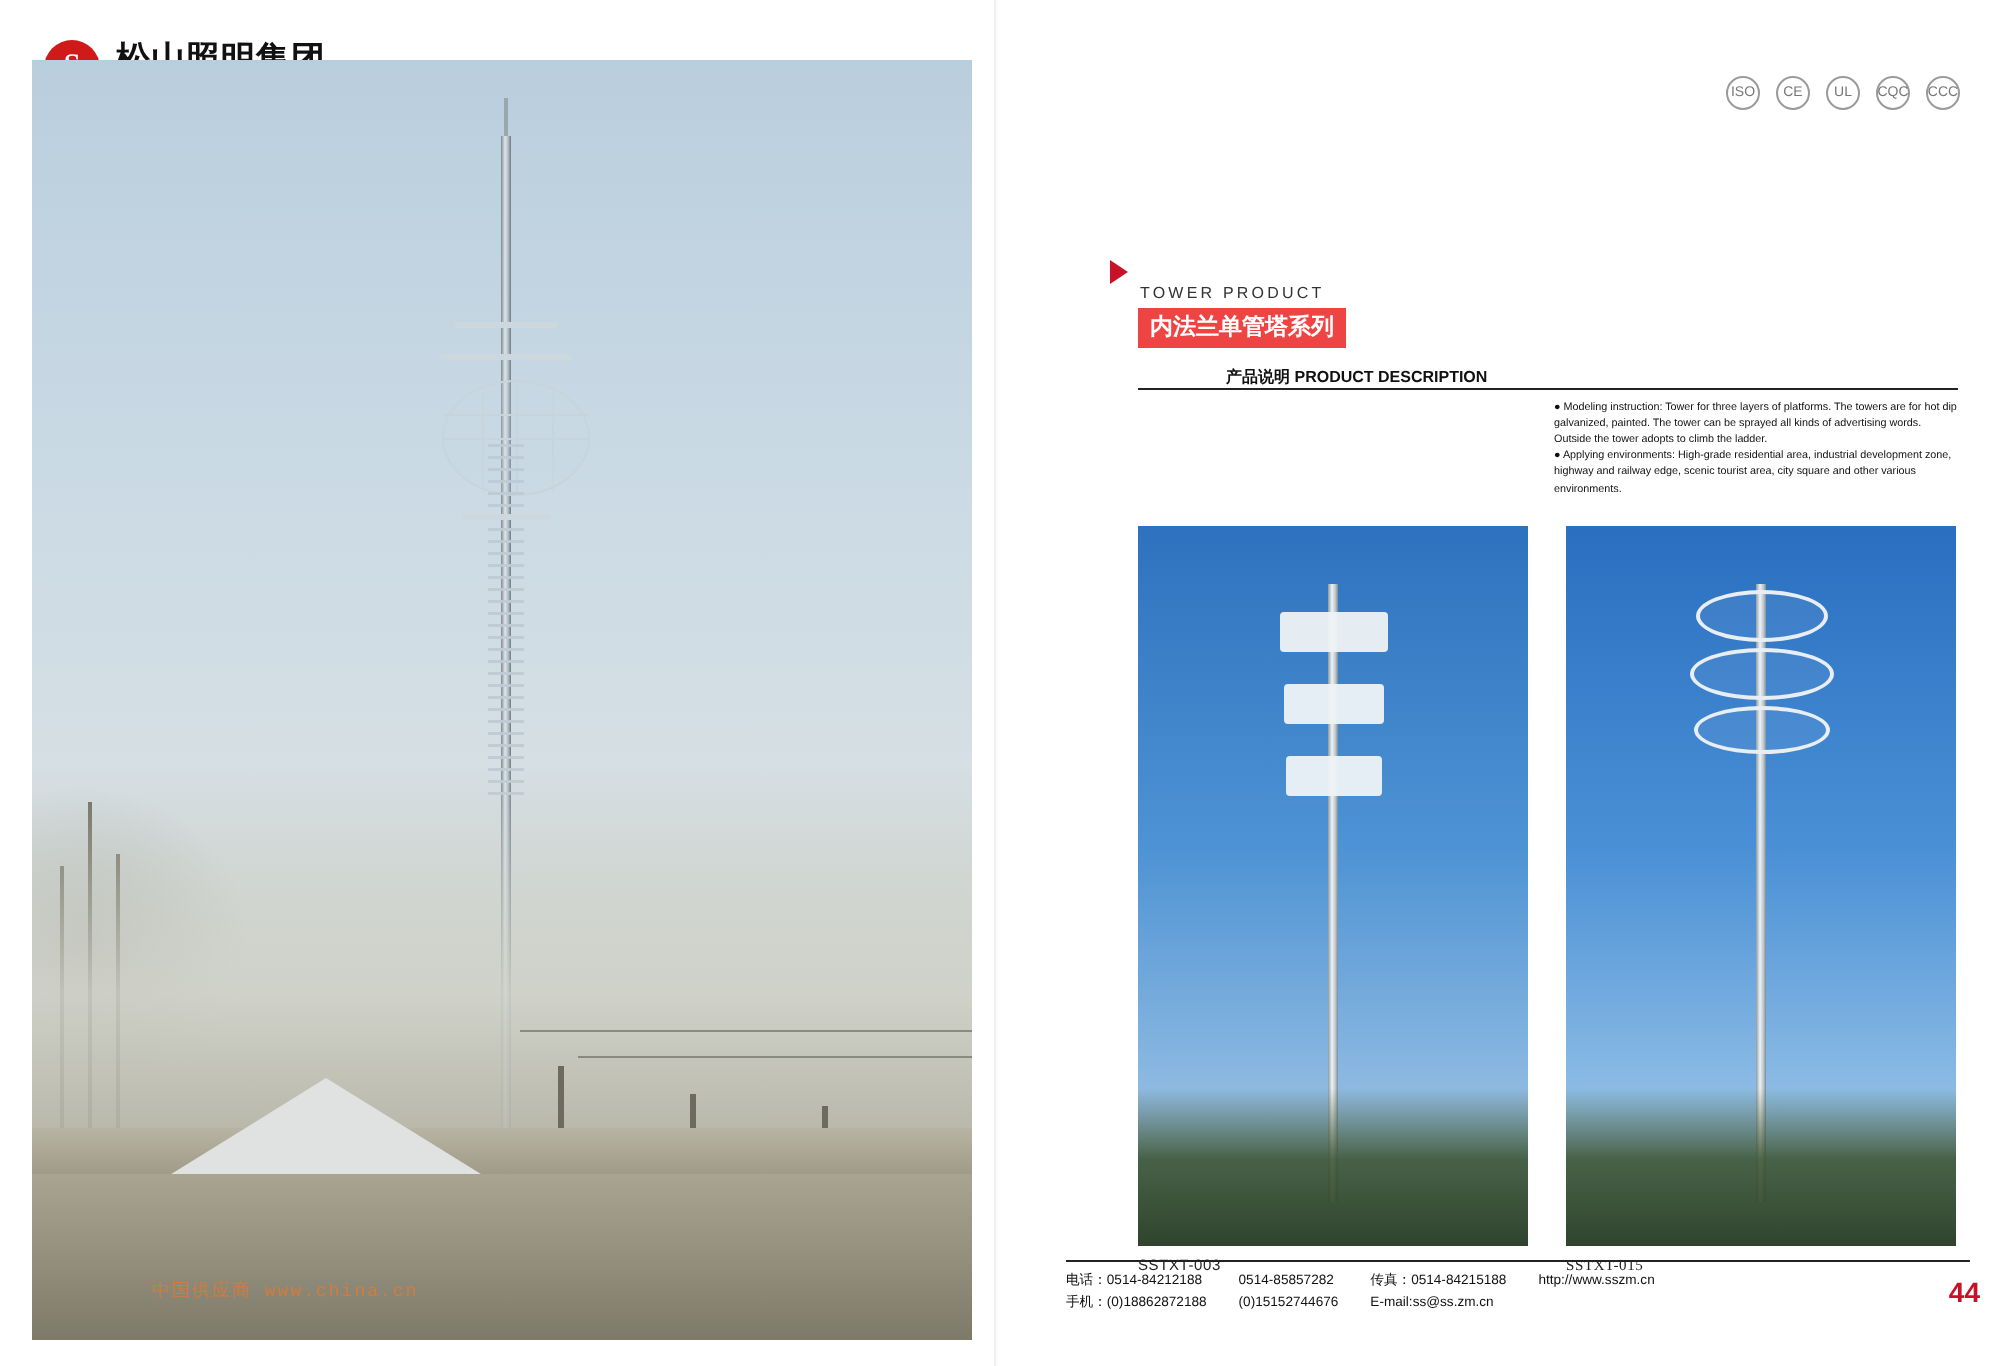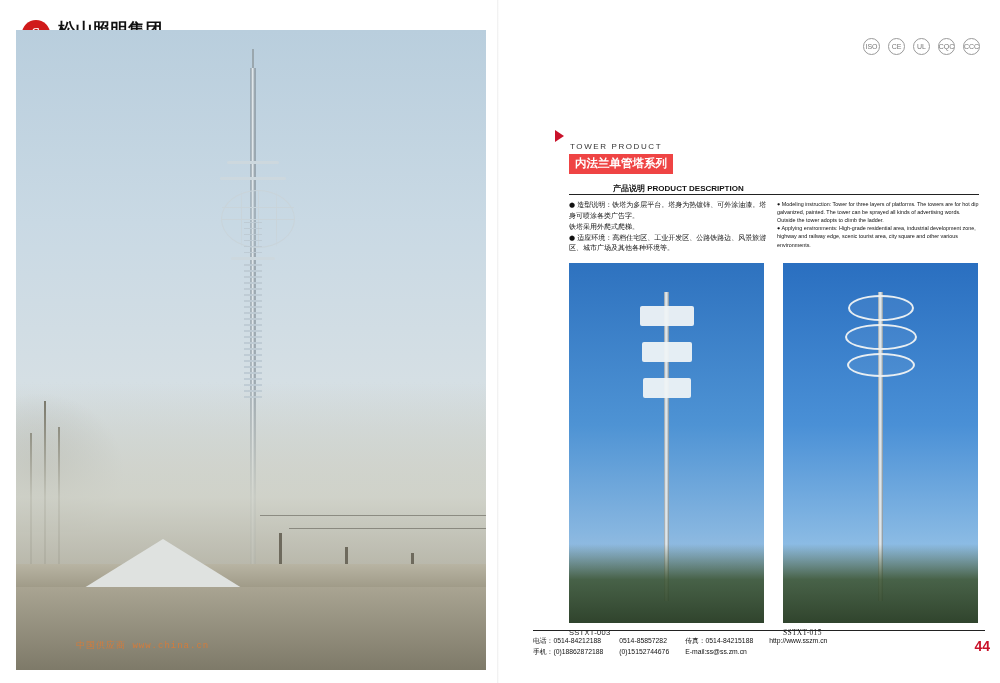--- a/index.html
+++ b/index.html
@@ -377,25 +377,20 @@
     </div>
     <div class="r-sub">TOWER PRODUCT</div>
     <div class="r-cn-bar">内法兰单管塔系列</div>
 
     <div class="desc-head">
       <span>产品说明</span>
       <span>PRODUCT DESCRIPTION</span>
     </div>
     <div class="rule"></div>
 
-    <div class="col-cn">
-      <div>● 造型说明：铁塔为多层平台。塔身为热镀锌、可外涂油漆。塔身可喷涂各类广告字。</div>
-      <div>铁塔采用外爬式爬梯。</div>
-      <div>● 适应环境：高档住宅区、工业开发区、公路铁路边、风景旅游区、城市广场及其他各种环境等。</div>
-    </div>
 
     <div class="col-en">
       <div>● Modeling instruction: Tower for three layers of platforms. The towers are for hot dip galvanized, painted. The tower can be sprayed all kinds of advertising words.</div>
       <div>Outside the tower adopts to climb the ladder.</div>
       <div>● Applying environments: High-grade residential area, industrial development zone, highway and railway edge, scenic tourist area, city square and other various environments.</div>
     </div>
 
     <div class="photo-r photo-r1">
       <div class="rmast"></div>
       <div class="rant ra1"></div>

